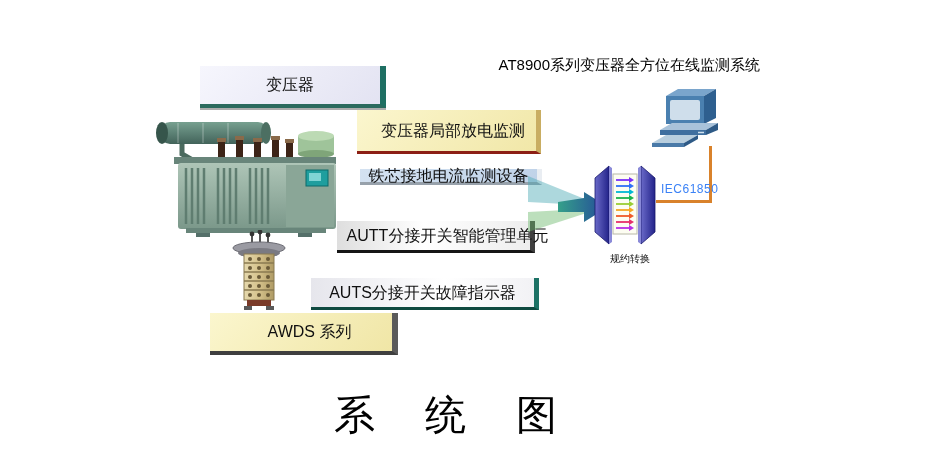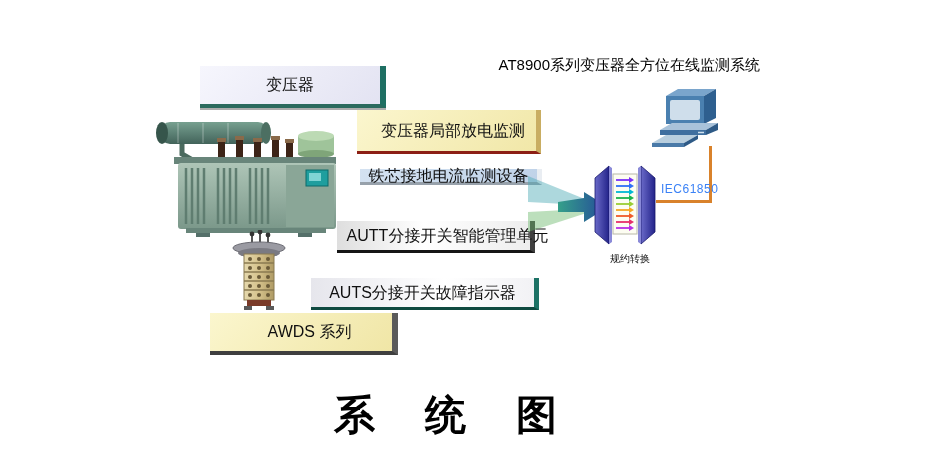--- a/index.html
+++ b/index.html
@@ -63,21 +63,21 @@
   }
   .protocol-label {
     left: 661px; top: 182px;
     font-size: 12px; color: #3b82f6; letter-spacing: 0.5px;
   }
   .line-h { left: 656px; top: 200px; width: 56px; height: 3px; background: #d9822b; }
   .line-v { left: 709px; top: 146px; width: 3px; height: 57px; background: #d9822b; }
 
   .footer-caption {
     left: 334px; top: 388px;
-    font-size: 41px; font-weight: bold; color: #000;
+    font-size: 41px; font-weight: normal; color: #000;
     font-family: "Liberation Serif", "DejaVu Serif", serif;
     letter-spacing: 50px; white-space: nowrap;
   }
 </style>
 </head>
 <body>
 
 <div class="canvas">
 
   <div class="abs main-title">AT8900系列变压器全方位在线监测系统</div>

